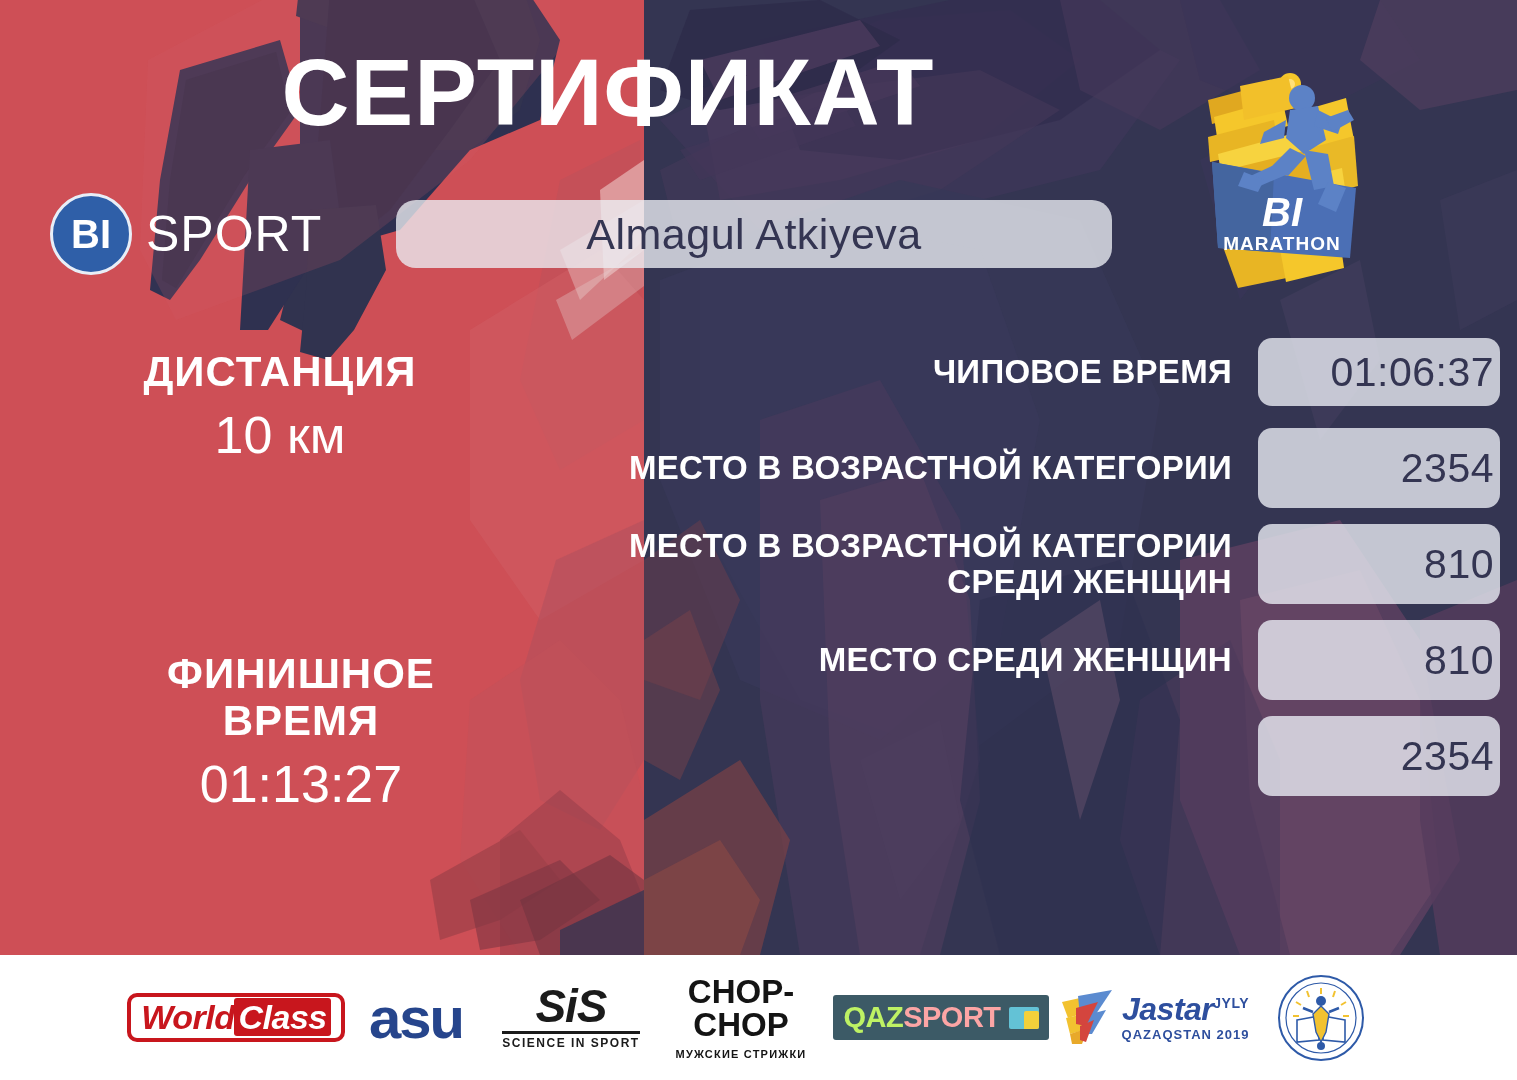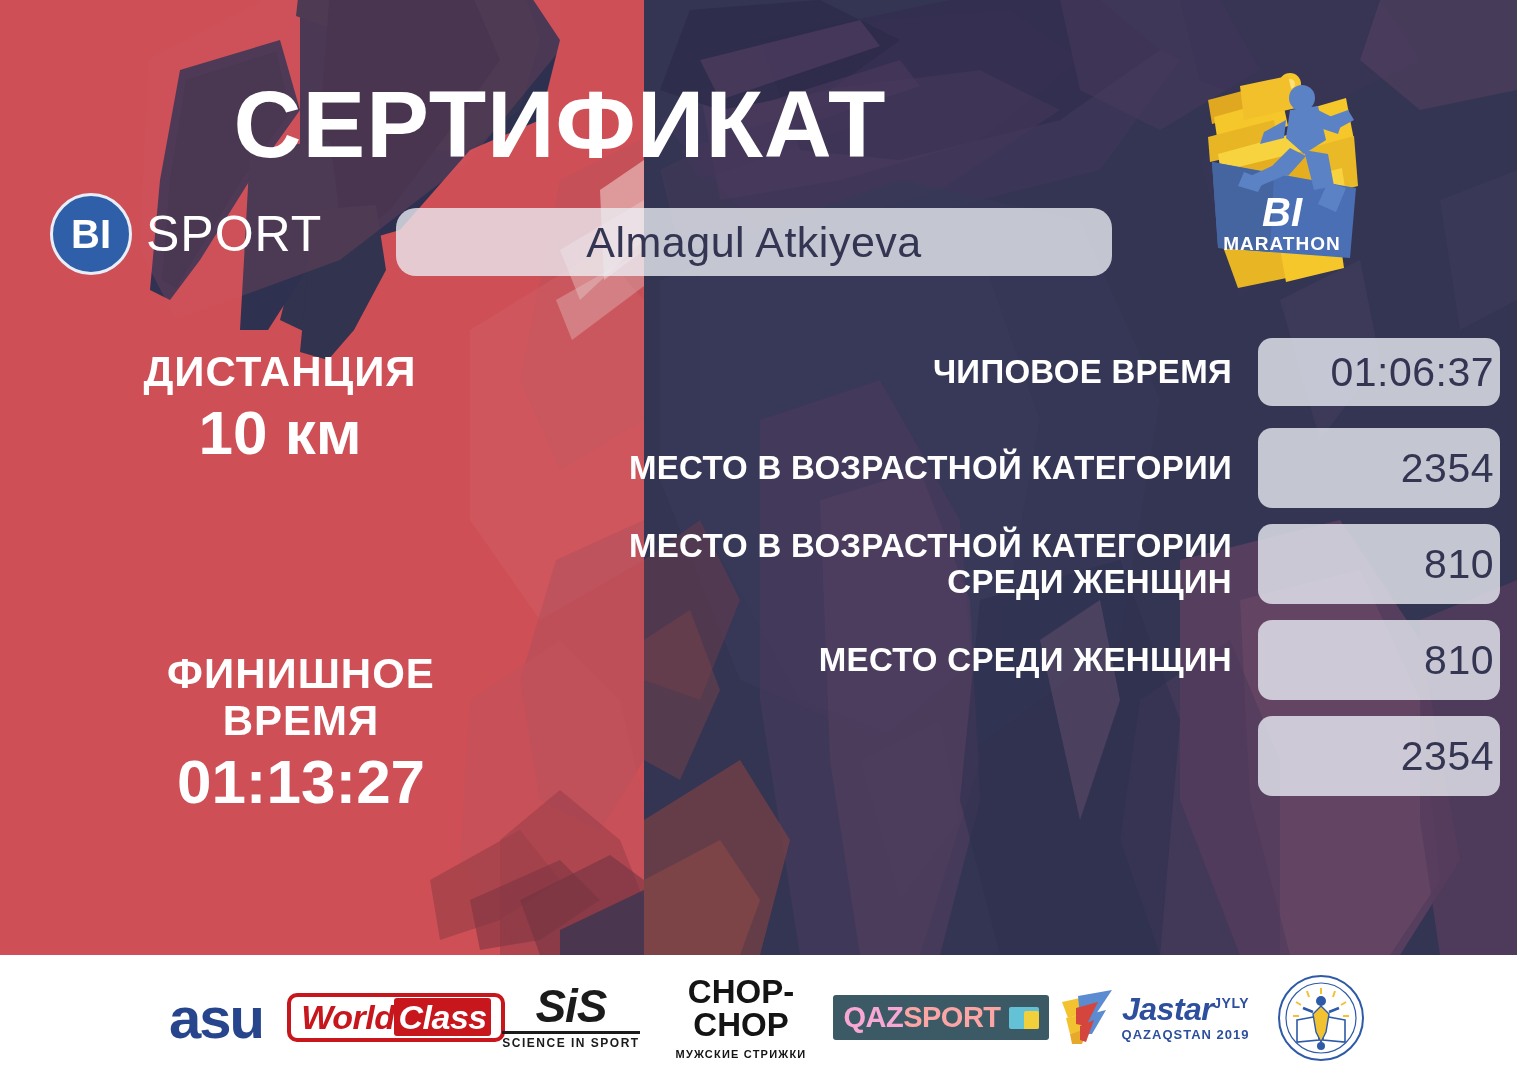--- a/index.html
+++ b/index.html
@@ -14,27 +14,28 @@
 
   
   .art{position:absolute;left:0;top:0;width:1517px;height:955px;overflow:hidden;}
   .art svg{display:block;width:1517px;height:955px;}
 
   
   .content{position:absolute;left:0;top:0;width:1517px;height:955px;}
 
   
   .title{
-    position:absolute;top:76px;left:0;width:1120px;
+    position:absolute;top:44px;left:0;width:1120px;
     text-align:center;
     color:#ffffff;
     font-size:94px;font-weight:bold;
     letter-spacing:1px;
     line-height:1.05;
     white-space:nowrap;
+    padding-left:48px;
   }
 
   
   .bigroup{
     position:absolute;left:50px;top:193px;
     display:flex;align-items:center;gap:14px;
   }
   .bigroup .badge{
     width:82px;height:82px;border-radius:50%;
     background:#2f5fa8;
@@ -42,21 +43,21 @@
     box-sizing:border-box;
     display:flex;align-items:center;justify-content:center;
     color:#fff;font-size:40px;font-weight:bold;letter-spacing:0px;
   }
   .bigroup .word{
     color:#ffffff;font-size:50px;font-weight:500;letter-spacing:1px;
   }
 
   
   .name-pill{
-    position:absolute;left:396px;top:208px;
+    position:absolute;left:396px;top:200px;
     width:716px;height:68px;
     border-radius:20px;
     background:rgba(236,238,244,0.78);
     display:flex;align-items:center;justify-content:center;
   }
   .name-pill .nm{
     color:#343552;font-size:43px;font-weight:500;letter-spacing:0.5px;
   }
 
   
@@ -65,21 +66,21 @@
 
   
   .left-block{position:absolute;left:0;top:0;width:560px;text-align:center;color:#fff;}
   .lb-dist{position:absolute;top:348px;left:0;width:560px;}
   .lb-fin{position:absolute;top:650px;left:0;width:560px;padding-left:21px;}
   .lcap{
     font-size:42px;font-weight:bold;letter-spacing:1px;line-height:1.12;
     text-transform:uppercase;
   }
   .lval{
-    font-size:62px;font-weight:bold;letter-spacing:0px;line-height:1.1;margin-top:4px;
+    font-size:52px;font-weight:normal;letter-spacing:0px;line-height:1.1;margin-top:12px;
   }
 
   
   .rows{position:absolute;left:560px;top:338px;width:940px;}
   .row{
     display:flex;align-items:center;justify-content:flex-end;
     margin-bottom:16px;
   }
   .row .rlabel{
     color:#ffffff;
@@ -142,21 +143,21 @@
 
   .chop-wrap{text-align:center;}
   .chop-main{color:#141414;font-size:33px;font-weight:bold;letter-spacing:0px;line-height:1;}
   .chop-sub{color:#141414;font-size:11px;font-weight:bold;letter-spacing:1.2px;margin-top:7px;text-transform:uppercase;}
 
   .qaz-box{
     background:#3c5a66;border-radius:3px;
     padding:8px 10px;display:flex;align-items:center;gap:8px;
   }
   .qaz-txt{font-size:29px;font-weight:bold;letter-spacing:-0.5px;line-height:1;}
-  .qaz-txt .q1{color:#f9a8d4;}
+  .qaz-txt .q1{color:#bef264;}
   .qaz-txt .q2{color:#fca5a5;}
   .qaz-flag{width:30px;height:22px;background:#63c2d6;border-radius:2px;position:relative;overflow:hidden;}
   .qaz-flag:after{content:"";position:absolute;right:0;top:4px;width:15px;height:18px;background:#f2d03b;border-radius:2px 2px 0 0;}
 
   .jastar-wrap{display:flex;align-items:center;gap:6px;}
   .jastar-txt{text-align:center;}
   .jastar-main{color:#2e4f9e;font-size:32px;font-style:italic;font-weight:bold;line-height:1;letter-spacing:-0.5px;}
   .jastar-main .jy{font-size:14px;font-style:normal;vertical-align:super;letter-spacing:0.5px;}
   .jastar-sub{color:#2e4f9e;font-size:13px;font-weight:bold;letter-spacing:1px;margin-top:2px;}
 
@@ -344,30 +345,30 @@
       <div class="row r5">
         <div class="rpill">2354</div>
       </div>
 
     </div>
   </div>
 
   <div class="footer">
 
 
-    <div class="sp sp-asu">
-      <div class="asu-txt">asu</div>
-    </div>
-
     <div class="sp sp-wc">
       <div class="wc-box">
         <div class="wc-txt">
           <span>World</span><span class="w2">Class</span>
         </div>
       </div>
+    </div>
+
+    <div class="sp sp-asu">
+      <div class="asu-txt">asu</div>
     </div>
 
     <div class="sp sp-sis">
       <div class="sis-wrap">
         <div class="sis-main">SiS</div>
         <div class="sis-sub">Science in Sport</div>
       </div>
     </div>
 
     <div class="sp sp-chop">

